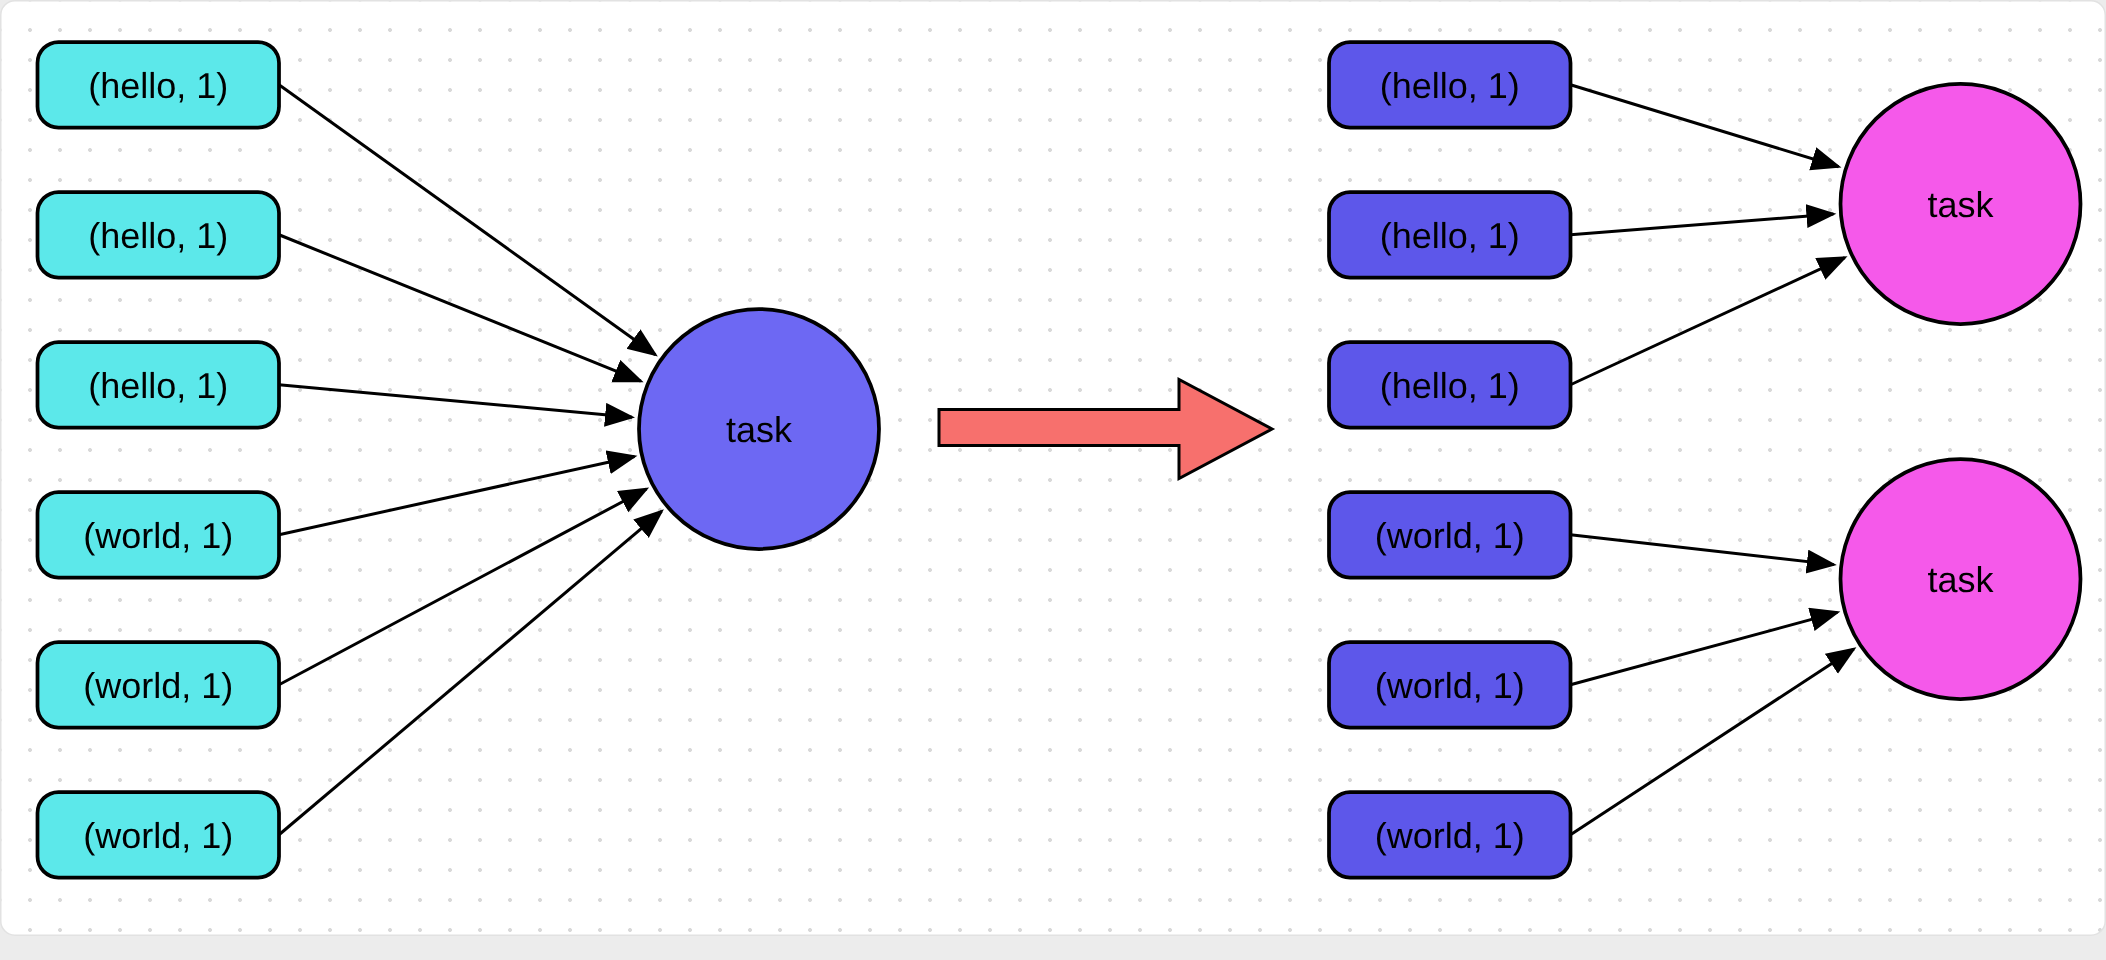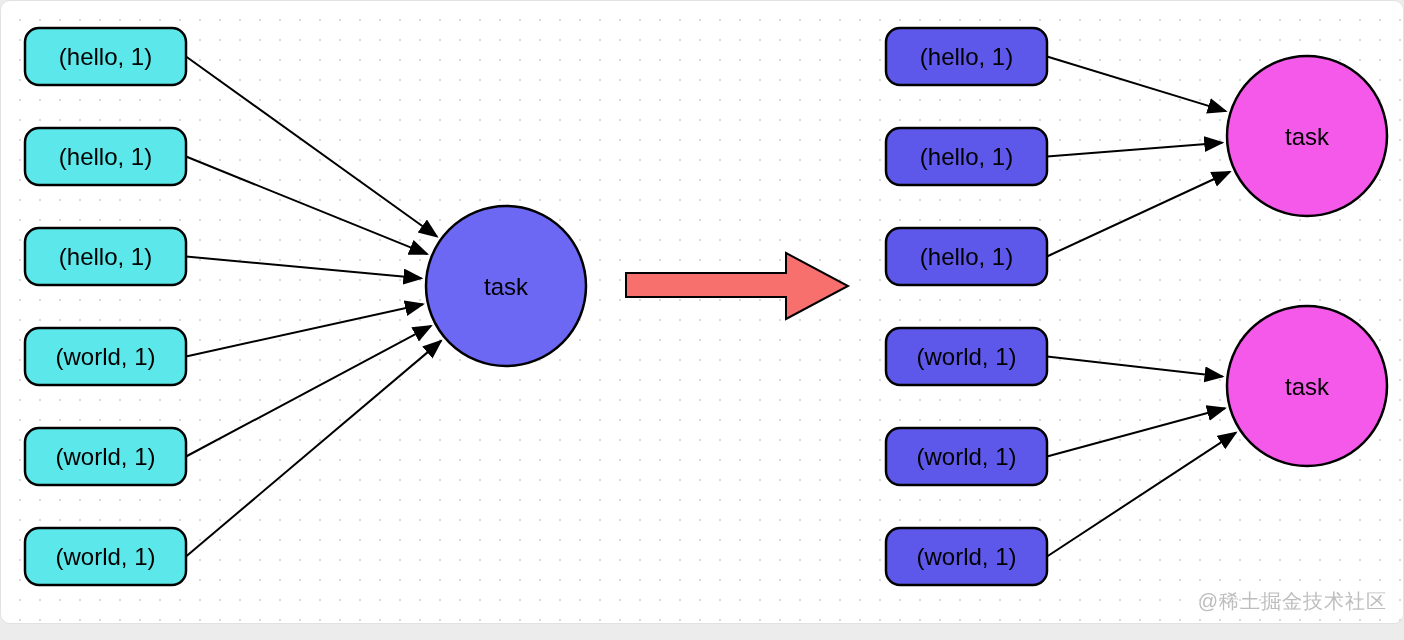--- a/index.html
+++ b/index.html
@@ -88,14 +88,13 @@
       <rect x="885" y="527" width="161" height="57" rx="14" ry="14" fill="#5d57ea" stroke="#000000" stroke-width="2.5"></rect>
       <text x="965.5" y="564">(world, 1)</text>
       <circle cx="505" cy="285" r="80" fill="#6d68f3" stroke="#000000" stroke-width="2.5"></circle>
       <text x="505" y="293.5">task</text>
       <circle cx="1306" cy="135" r="80" fill="#f559ea" stroke="#000000" stroke-width="2.5"></circle>
       <text x="1306" y="143.5">task</text>
       <circle cx="1306" cy="385" r="80" fill="#f559ea" stroke="#000000" stroke-width="2.5"></circle>
       <text x="1306" y="393.5">task</text>
       <polygon points="625,272 785,272 785,252 847,285 785,318 785,296 625,296" fill="#f7706d" stroke="#000000" stroke-width="2" stroke-linejoin="miter"></polygon>
     </svg>
-  <div class="watermark" style="color: rgb(189, 189, 189);">@稀土掘金技术社区</div>
 </div>
 
 </body></html>

